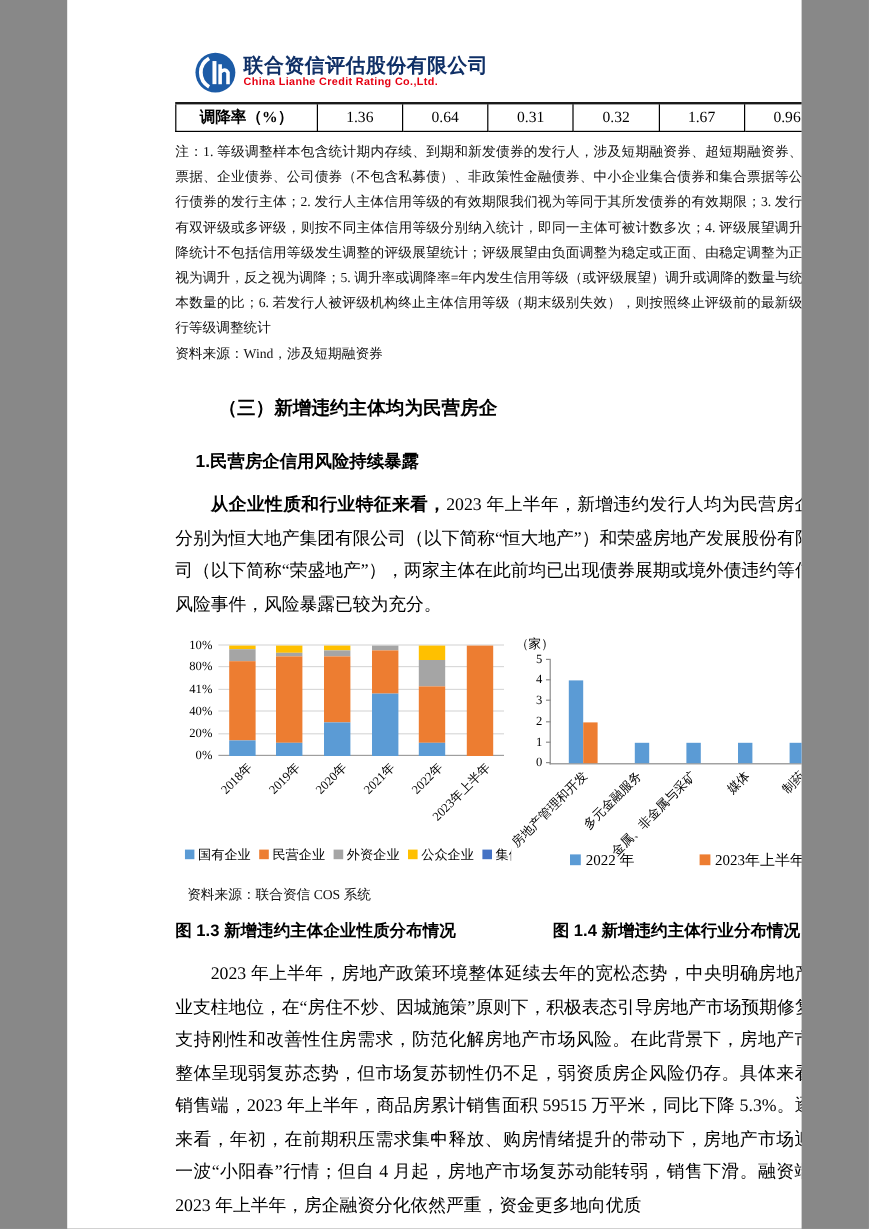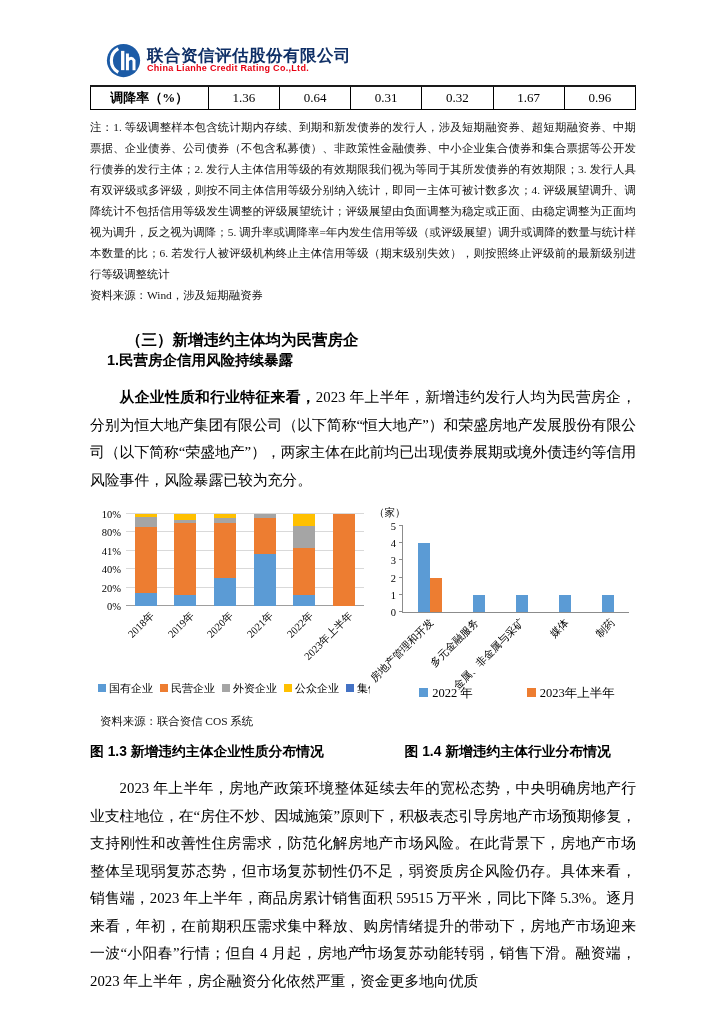--- a/index.html
+++ b/index.html
@@ -1,17 +1,17 @@
 <!DOCTYPE html>
 <html><head>
 <meta charset="utf-8">
 <style>
   html,body { margin:0; padding:0; background:#888; }
   .page {
-    width:724px; height:1024px; position:relative; background:#ffffff;
+    width:612px; height:1024px; position:relative; background:#ffffff;
     font-family:"Liberation Serif", serif; color:#000; overflow:hidden;
     margin:0 auto;
   }
   .content { position:absolute; left:90px; top:0; width:546px; }
 
   
   .hdr { padding-top:36px; padding-left:16px; height:48px; display:flex; align-items:center; }
   .logo-circle { width:35px; height:35px; flex:0 0 35px; }
   .logo-text { margin-left:6px; line-height:1.05; }
   .co-cn { font-size:16.5px; font-weight:bold; color:#0F2F66; font-family:"Liberation Sans", sans-serif; letter-spacing:0.5px; }
@@ -21,21 +21,21 @@
   table.rate { width:100%; border-collapse:collapse; border-top:2.5px solid #1a1a1a; margin-top:1px; }
   table.rate td { border:1px solid #000; border-top:none; height:22px; text-align:center; font-size:13px; padding:0 2px; }
   td.rate-label { width:21.6%; font-weight:bold; font-size:12.5px; }
 
   
   .notes { margin-top:7px; font-size:11.4px; line-height:21px; text-align:justify; color:#111; }
   .notes-source { font-size:11.4px; line-height:21px; color:#111; }
 
   
   .h2 { margin-top:24px; padding-left:36px; font-size:15.5px; font-weight:bold; font-family:"Liberation Sans", sans-serif; }
-  .h3 { padding-left:17px; font-size:14.5px; font-weight:bold; font-family:"Liberation Sans", sans-serif; }
+  .h3 { margin-top:24px; padding-left:17px; font-size:14.5px; font-weight:bold; font-family:"Liberation Sans", sans-serif; }
 
   
   .para { margin-top:14px; font-size:14.8px; line-height:27.5px; text-align:justify; text-indent:2em; }
   .para b { font-family:"Liberation Sans", sans-serif; }
 
   
   .figs { display:flex; margin-top:12px; }
   .chartbox { position:relative; }
   .chart13 { width:282px; height:192px; }
   .chart14 { width:264px; height:198px; margin-left:0px; }

